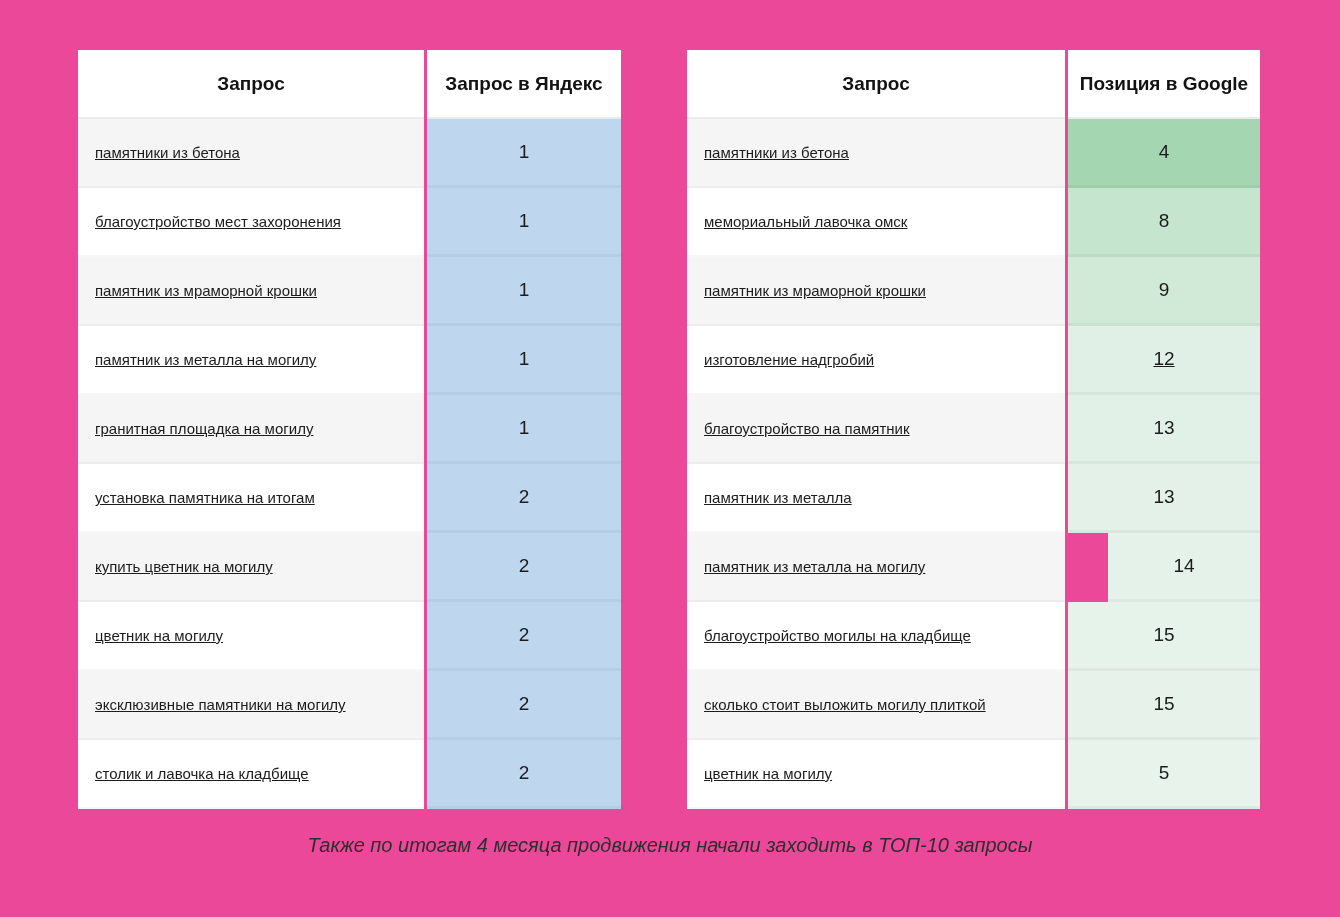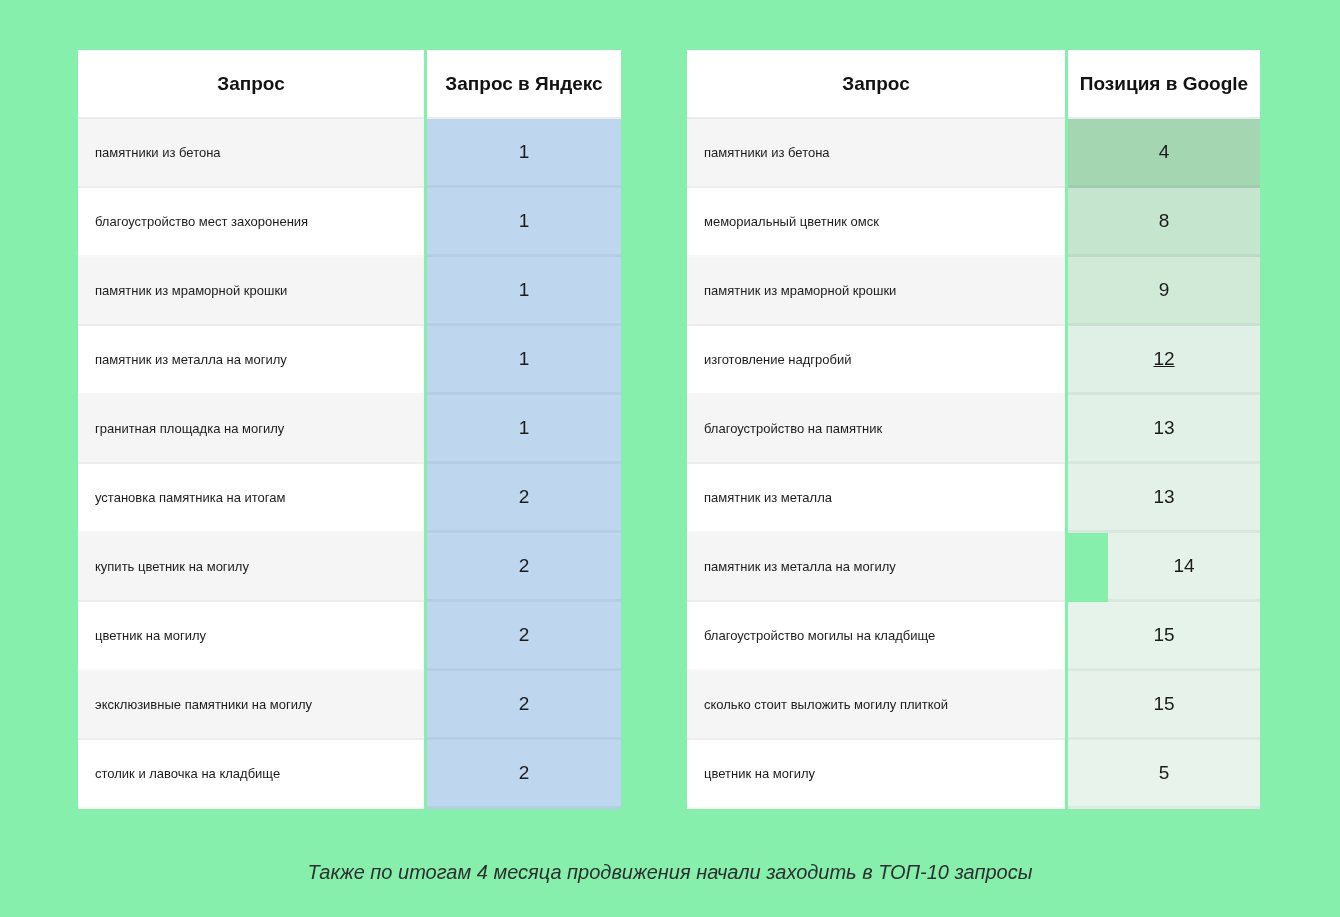--- a/index.html
+++ b/index.html
@@ -34,26 +34,27 @@
     color: #121212;
     box-sizing: border-box;
     border-bottom: 2px solid #e9ebed;
   }
 
   .qcell {
     background: #ffffff;
     display: flex;
     align-items: center;
     padding: 0 10px 0 17px;
-    font-size: 13px;
+    font-size: 15px;
     color: #1c1c1c;
     box-sizing: border-box;
     border-bottom: 2px solid rgba(0,0,0,0.03);
     white-space: nowrap;
     overflow: hidden;
+    text-decoration: underline;
   }
   .trow:nth-child(even) .qcell { background: #f5f5f6; }
 
   .pcell {
     display: flex;
     align-items: center;
     justify-content: center;
     font-size: 19px;
     color: #1c1c1c;
     box-sizing: border-box;
@@ -63,27 +64,26 @@
   .caption {
     position: absolute;
     left: 0;
     top: 831px;
     width: 100%;
     text-align: center;
     font-style: italic;
     font-size: 20px;
     line-height: 29px;
     color: #2e2e2e;
-    margin-top: 27px;
   }
 </style>
 </head>
 <body>
 
-<div class="page" style="background: #86efac;">
+<div class="page" style="background: #ec4899;">
 
   <div class="seo-table" id="yandex-table">
     <div class="trow thead">
       <div class="hcell">Запрос</div>
       <div class="hcell">Запрос в Яндекс</div>
     </div>
     <div class="trow">
       <div class="qcell">памятники из бетона</div>
       <div class="pcell" style="background-color: rgb(190, 215, 238);">1</div>
     </div>
@@ -128,21 +128,21 @@
   <div class="seo-table" id="google-table">
     <div class="trow thead">
       <div class="hcell">Запрос</div>
       <div class="hcell">Позиция в Google</div>
     </div>
     <div class="trow">
       <div class="qcell">памятники из бетона</div>
       <div class="pcell" style="background-color: rgb(164, 214, 177);">4</div>
     </div>
     <div class="trow">
-      <div class="qcell">мемориальный цветник омск</div>
+      <div class="qcell">мемориальный лавочка омск</div>
       <div class="pcell" style="background-color: rgb(197, 229, 206);">8</div>
     </div>
     <div class="trow">
       <div class="qcell">памятник из мраморной крошки</div>
       <div class="pcell" style="background-color: rgb(209, 234, 216);">9</div>
     </div>
     <div class="trow">
       <div class="qcell">изготовление надгробий</div>
       <div class="pcell" style="background-color: rgb(224, 240, 230); text-decoration: underline;">12</div>
     </div>

